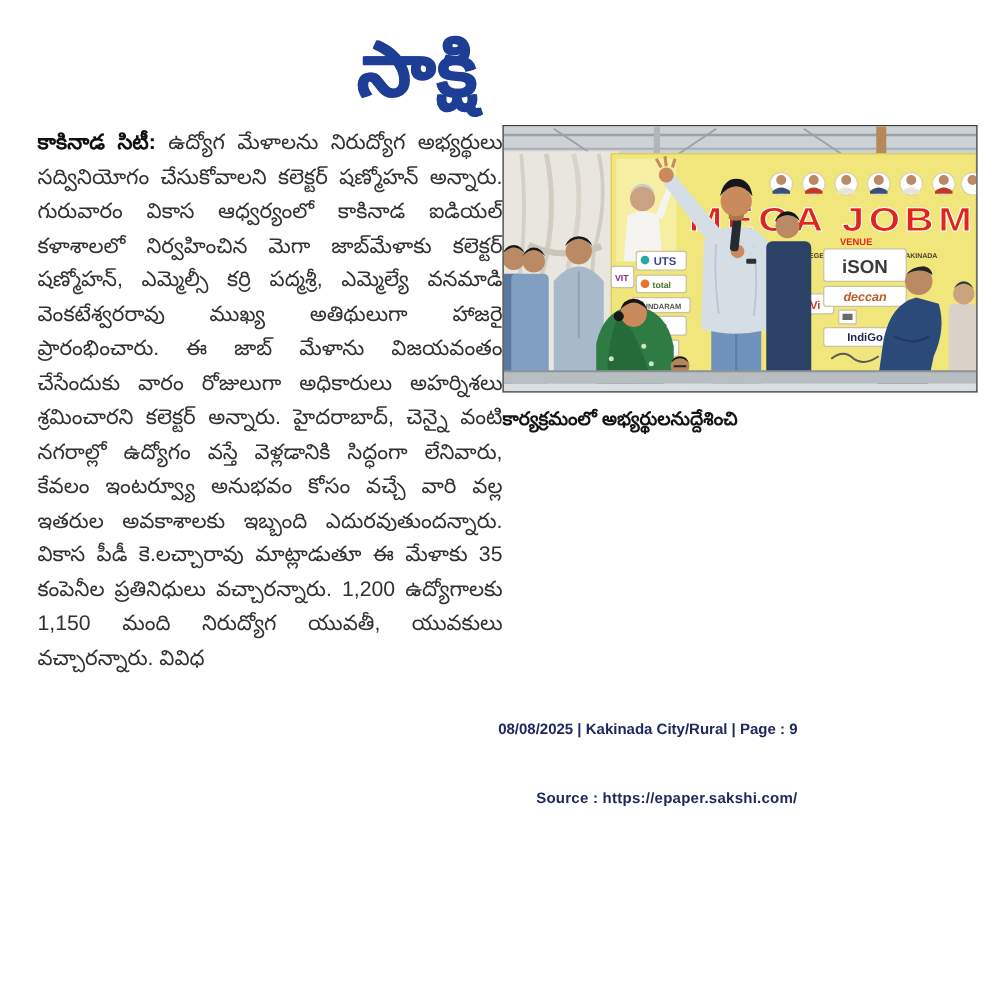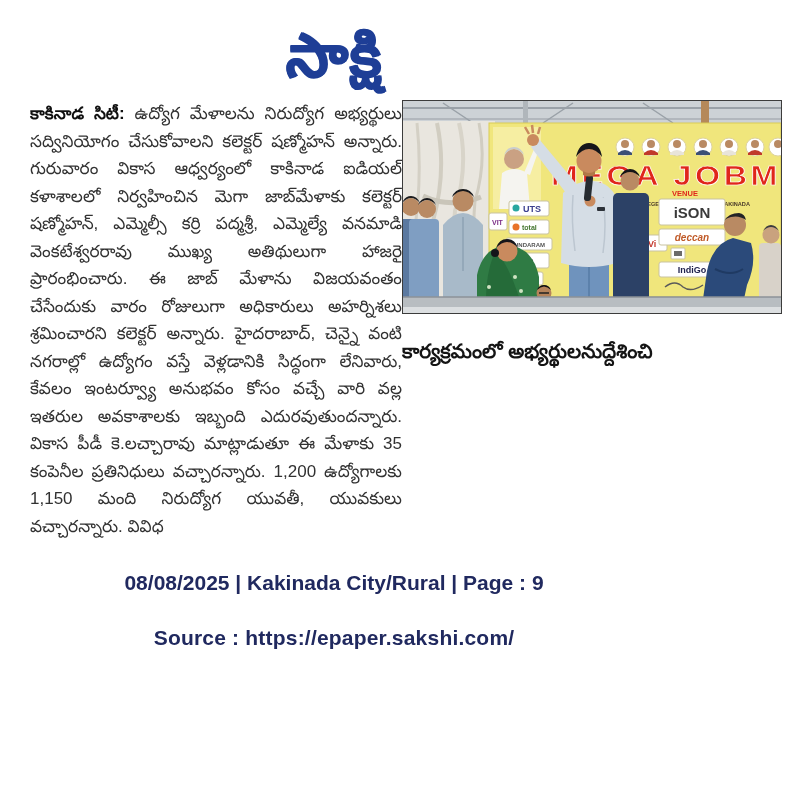--- a/index.html
+++ b/index.html
@@ -29,26 +29,26 @@
   }
   .col-left{width:372px;flex:0 0 372px;}
   .col-right{width:380px;flex:0 0 380px;}
   .dateline{font-weight:bold;color:#101010;}
   .photo-frame{
     width:378px;height:212px;border:1px solid #3c3c3c;
     background:#d7d9d6;overflow:hidden;
   }
   .photo-frame svg{display:block;}
   .caption{
-    font-weight:bold;font-size:20px;line-height:28px;color:#141414;
-    margin:23px 0 9px 0;text-align:left;
+    font-weight:bold;font-size:15px;line-height:28px;color:#141414;
+    margin:8px 0 9px 0;text-align:left;
   }
   .footer{
-    text-align:center;margin-top:30px;
-    font-weight:bold;font-size:21px;line-height:26px;color:#20295f;
+    text-align:right;margin-top:30px;
+    font-weight:bold;font-size:12px;line-height:26px;color:#20295f;
   }
   .footer .src{letter-spacing:0.2px;margin-top:29px;}
 </style>
 </head>
 <body>
 
 <div class="page">
 
   <div class="masthead">
     <span class="logo-text">సాక్షి</span>

